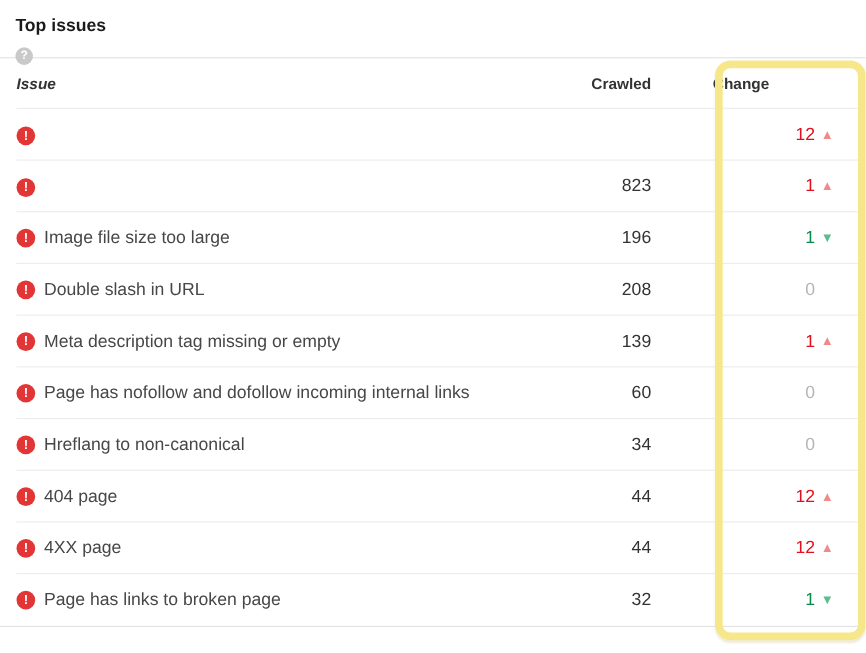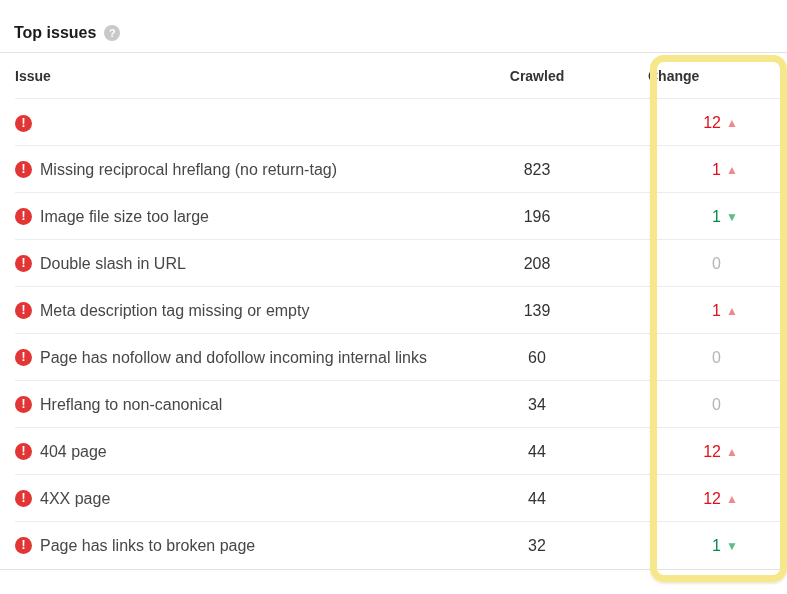--- a/index.html
+++ b/index.html
@@ -15,22 +15,22 @@
     font-family: "Liberation Sans", sans-serif;
     color: #333;
   }
 
   
   .page-header {
     height: 52px;
     box-sizing: border-box;
     padding: 13px 0 0 14px;
     display: flex;
-    align-items: center;
     gap: 8px;
+    flex-direction: column;
   }
   .page-title {
     font-size: 16px;
     font-weight: 700;
     color: #1a1a1a;
     line-height: 22px;
   }
   .help-icon {
     width: 16px;
     height: 16px;
@@ -83,38 +83,38 @@
   .c-issue {
     flex: 1;
     min-width: 0;
     display: flex;
     align-items: flex-start;
     padding-left: 15px;
     padding-right: 28px;
     box-sizing: border-box;
     gap: 8px;
   }
-  .th-issue { padding-left: 15px; flex: 1; }
+  .th-issue { padding-left: 15px; flex: 1; font-style: italic; }
 
   .c-crawled, .th-crawled {
     width: 166px;
     box-sizing: border-box;
-    text-align: center;
+    text-align: right;
     padding-right: 56px;
     flex: none;
   }
   .c-change, .th-change {
     width: 139px;
     box-sizing: border-box;
     text-align: right;
     flex: none;
     white-space: nowrap;
   }
   .th-change { padding-right: 92px; }
-  .c-change { padding-right: 48px; }
+  .c-change { padding-right: 28px; }
 
   .issue-label {
     font-size: 16px;
     line-height: 21px;
     color: #474747;
     cursor: pointer;
   }
   .c-crawled {
     font-size: 16px;
     color: #333;
@@ -184,21 +184,20 @@
   <div class="trow">
     <span class="c-issue">
       <span class="warning-icon">!</span>
     </span>
     <span class="c-change"><span class="chg-num chg-up">12</span><span class="tri tri-up">▲</span></span>
   </div>
 
   <div class="trow">
     <span class="c-issue">
       <span class="warning-icon">!</span>
-      <span class="issue-label">Missing reciprocal hreflang (no return-tag)</span>
     </span>
     <span class="c-crawled">823</span>
     <span class="c-change"><span class="chg-num chg-up">1</span><span class="tri tri-up">▲</span></span>
   </div>
 
   <div class="trow">
     <span class="c-issue">
       <span class="warning-icon">!</span>
       <span class="issue-label">Image file size too large</span>
     </span>

